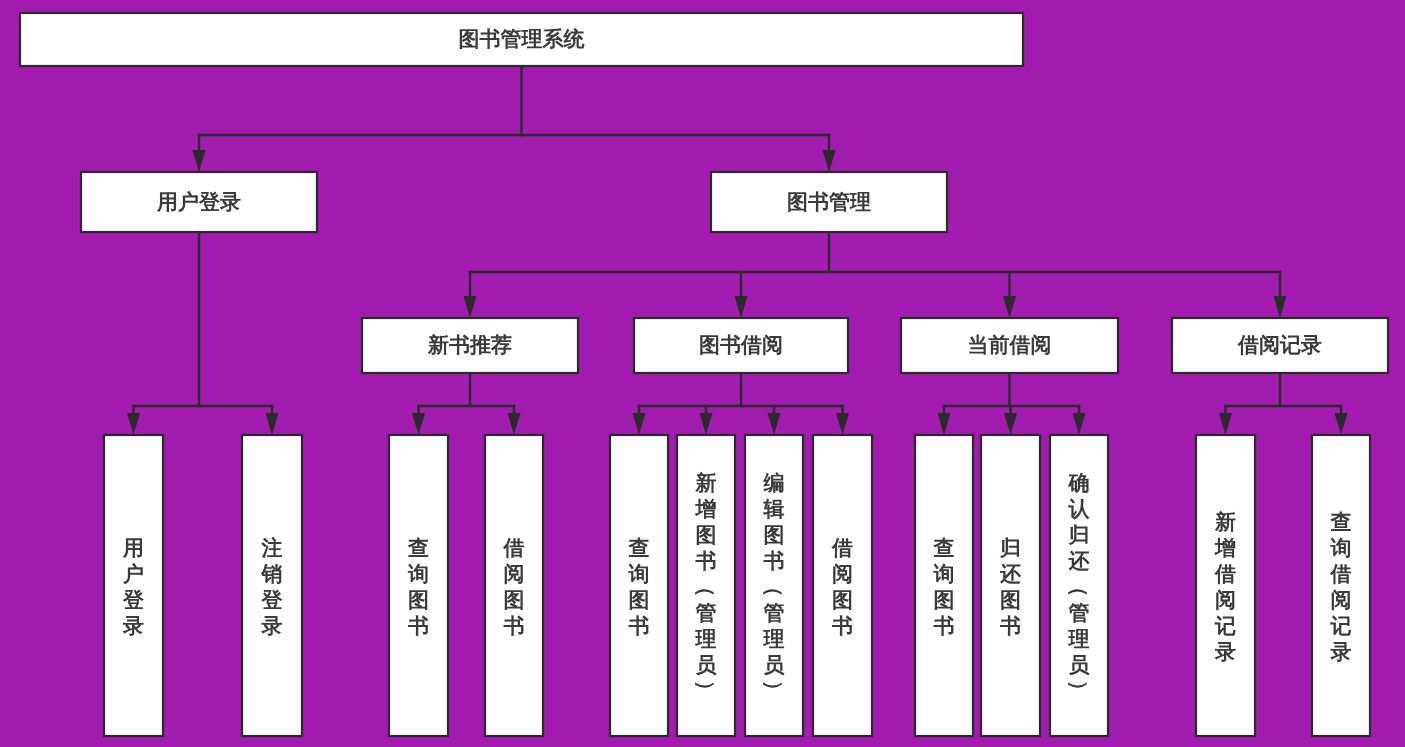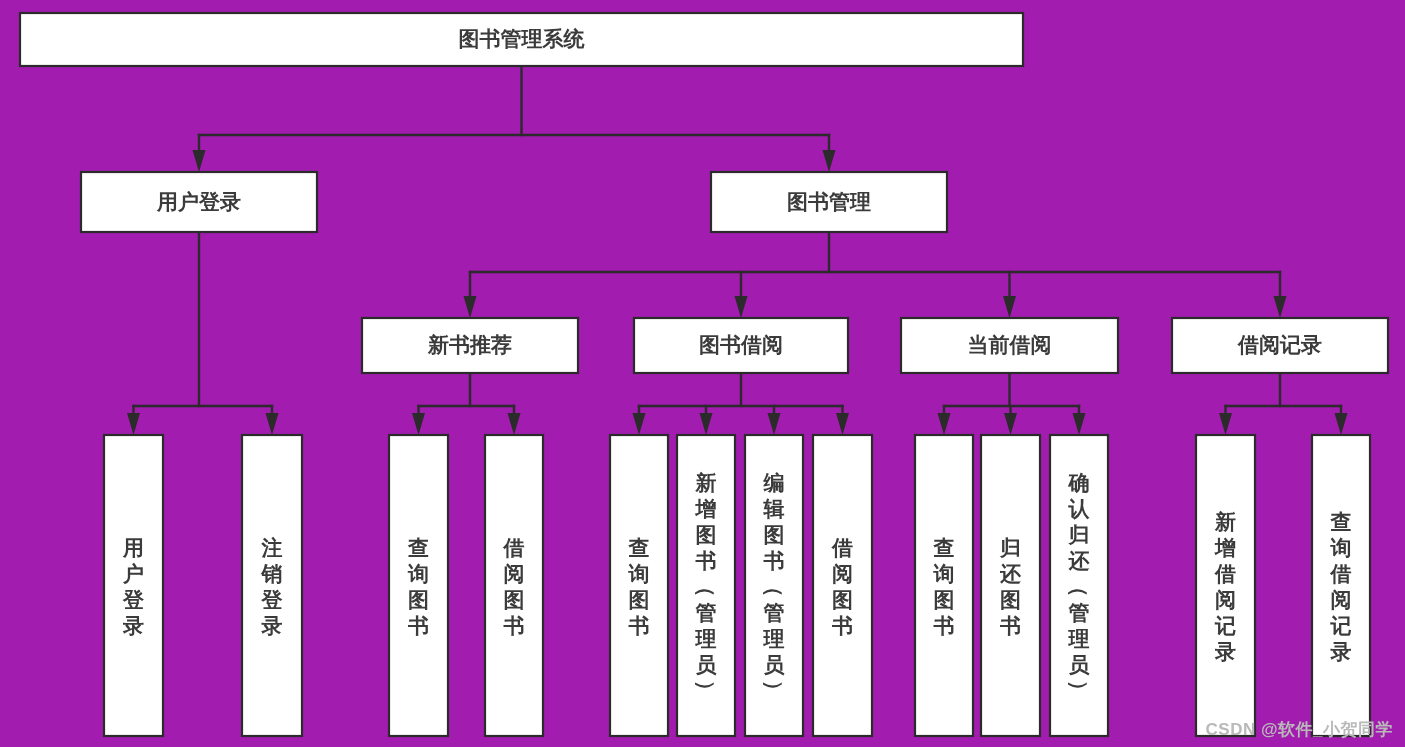--- a/index.html
+++ b/index.html
@@ -265,14 +265,13 @@
           <text x="1341" y="528.5" class="leaf-label">查</text>
           <text x="1341" y="554.5" class="leaf-label">询</text>
           <text x="1341" y="580.5" class="leaf-label">借</text>
           <text x="1341" y="606.5" class="leaf-label">阅</text>
           <text x="1341" y="632.5" class="leaf-label">记</text>
           <text x="1341" y="658.5" class="leaf-label">录</text>
         </g>
       </g>
   </svg>
 
-  <div class="watermark">CSDN @软件_小贺同学</div>
 </div>
 
 </body></html>

